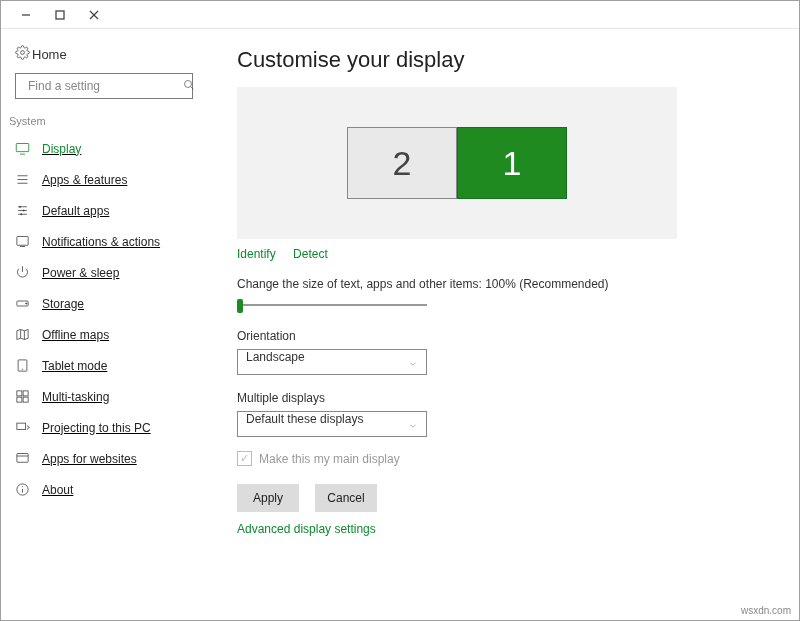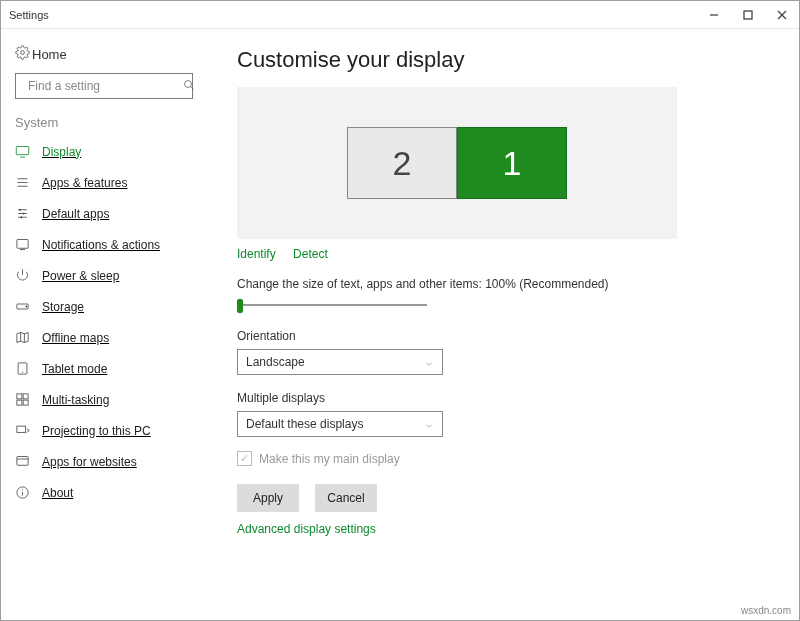--- a/index.html
+++ b/index.html
@@ -9,55 +9,54 @@
     .titlebar-title { flex: 1; }
     .titlebar-controls { display: flex; height: 100%; }
     .titlebar-btn { width: 34px; display: flex; align-items: center; justify-content: center; font-size: 12px; color: #333; }
     .body { flex: 1; display: flex; overflow: hidden; }
     .sidebar { width: 206px; padding: 10px 0 0 0; display: flex; flex-direction: column; }
     .home-row { display: flex; align-items: center; gap: 2px; padding: 6px 14px 10px 14px; font-size: 13px; color: #333; }
     .search-wrap { padding: 0 14px 10px 14px; }
     .search { width: 100%; height: 26px; border: 1px solid #7a7a7a; display: flex; align-items: center; padding: 0 12px; }
     .search input { border: none; outline: none; flex: 1; font-size: 12px; background: transparent; color: #555; }
     .search input::placeholder { color: #888; }
-    .section-label { padding: 6px 14px; font-size: 13px; color: #888; }
+    .section-label { padding: 6px 8px; font-size: 11px; color: #888; }
     .nav { display: flex; flex-direction: column; text-decoration: underline; }
     .nav-item { display: flex; align-items: center; gap: 12px; padding: 8px 14px; font-size: 12px; color: #222; cursor: default; }
     .nav-item .icon { width: 15px; height: 15px; display: flex; align-items: center; justify-content: center; }
     .nav-item.active { color: #0d8a2e; }
     .nav-item.active .icon svg { stroke: #0d8a2e; fill: none; }
     .content { flex: 1; padding: 18px 30px 18px 30px; overflow: auto; }
     .h1 { font-size: 22px; font-weight: 400; color: #222; margin-bottom: 14px; }
     .display-preview { background: #f2f2f2; height: 152px; display: flex; align-items: center; justify-content: center; gap: 0; width: 440px; }
     .mon { height: 72px; display: flex; align-items: center; justify-content: center; font-size: 34px; font-weight: 300; }
     .mon2 { width: 110px; background: #e9e9e9; border: 1px solid #888; color: #444; }
     .mon1 { width: 110px; background: #1f8a1f; color: #fff; border: 1px solid #12701f; }
     .links-row { margin-top: 8px; font-size: 12px; color: #0d8a2e; }
     .links-row span { margin-right: 14px; }
     .label { font-size: 12px; color: #333; margin-top: 16px; }
     .slider-wrap { margin-top: 6px; width: 190px; position: relative; height: 16px; }
     .slider-track { position: absolute; top: 7px; left: 0; right: 0; height: 2px; background: #999; }
     .slider-thumb { position: absolute; top: 2px; left: 0; width: 6px; height: 14px; background: #1f8a1f; border-radius: 2px; }
-    .select { margin-top: 6px; width: 206px; height: 26px; border: 1px solid #888; display: flex; align-items: center; padding: 0 8px; font-size: 12px; color: #333; position: relative; }
+    .select { margin-top: 6px; width: 190px; height: 26px; border: 1px solid #888; display: flex; align-items: flex-start; padding: 0 8px; font-size: 12px; color: #333; position: relative; }
     .select .chev { position: absolute; right: 8px; top: 8px; }
     .check-row { display: flex; align-items: center; gap: 7px; margin-top: 14px; font-size: 12px; color: #9a9a9a; }
     .checkbox { width: 15px; height: 15px; border: 1px solid #bbb; display: flex; align-items: center; justify-content: center; color: #bbb; font-size: 11px; }
     .btn-row { display: flex; gap: 16px; margin-top: 18px; }
     .btn { min-width: 62px; height: 28px; background: #dcdcdc; border: none; font-size: 12px; color: #222; padding: 0 12px; }
     .link-accent { margin-top: 10px; font-size: 12px; color: #0d8a2e; }
     .watermark { position: absolute; right: 8px; bottom: 4px; font-size: 10px; color: #888; margin-top: 41px; }
     svg { stroke: #444; fill: none; stroke-width: 1.3; }
     .chev svg { stroke: #666; }
   </style>
 </head>
 <body>
 
 <div class="window">
   <div class="titlebar">
-    <span class="titlebar-title">Settings</span>
     <div class="titlebar-controls">
       <div class="titlebar-btn">
           <svg width="10" height="10">
             <line x1="1" y1="5" x2="9" y2="5"></line>
           </svg>
         </div>
       <div class="titlebar-btn">
           <svg width="10" height="10">
             <rect x="1" y="1" width="8" height="8"></rect>
           </svg>

